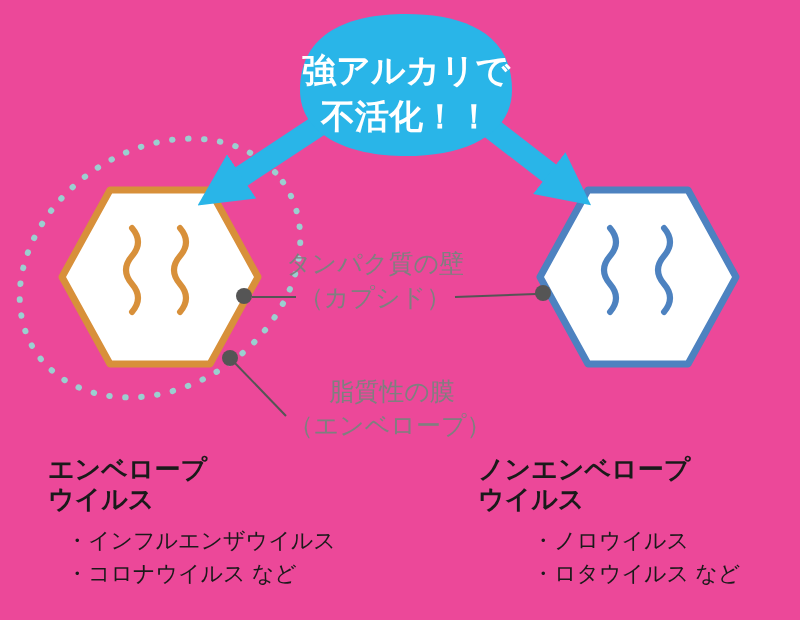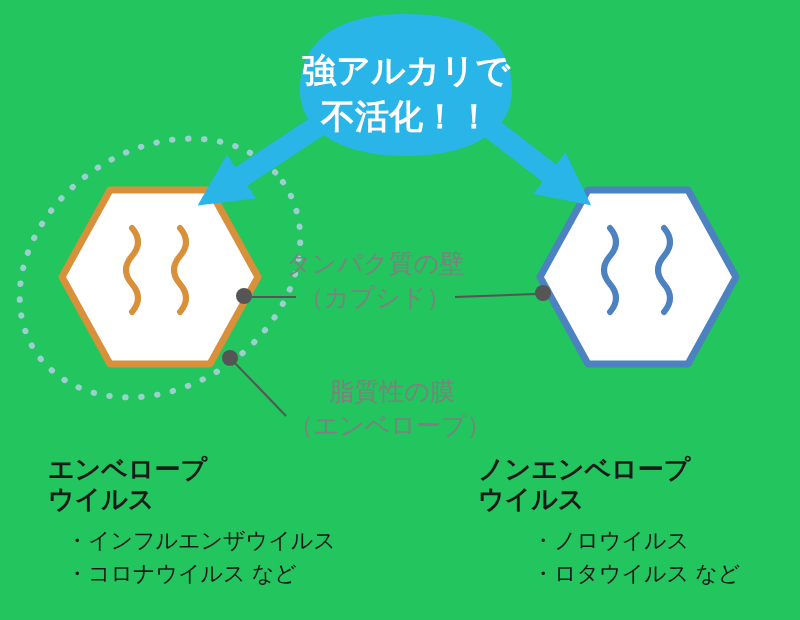--- a/index.html
+++ b/index.html
@@ -1,16 +1,16 @@
 <!DOCTYPE html>
 <html><head>
 <meta charset="utf-8">
 <style>
   html, body { margin: 0; padding: 0; background: #ffffff; }
-  .stage { width: 800px; height: 620px; position: relative; background: #22c55e; overflow: hidden; }
+  .stage { width: 800px; height: 620px; position: relative; background: #ec4899; overflow: hidden; }
   svg { display: block; }
   text { font-family: "Liberation Sans", "DejaVu Sans", sans-serif; }
   .callout-text { fill: #ffffff; font-size: 34px; font-weight: bold; text-anchor: middle; }
   .label-gray { fill: #7f7f7f; font-size: 25px; }
   .heading { fill: #1a1a1a; font-size: 26px; font-weight: bold; }
   .item { fill: #1a1a1a; font-size: 22px; }
 </style>
 </head>
 <body>
 

